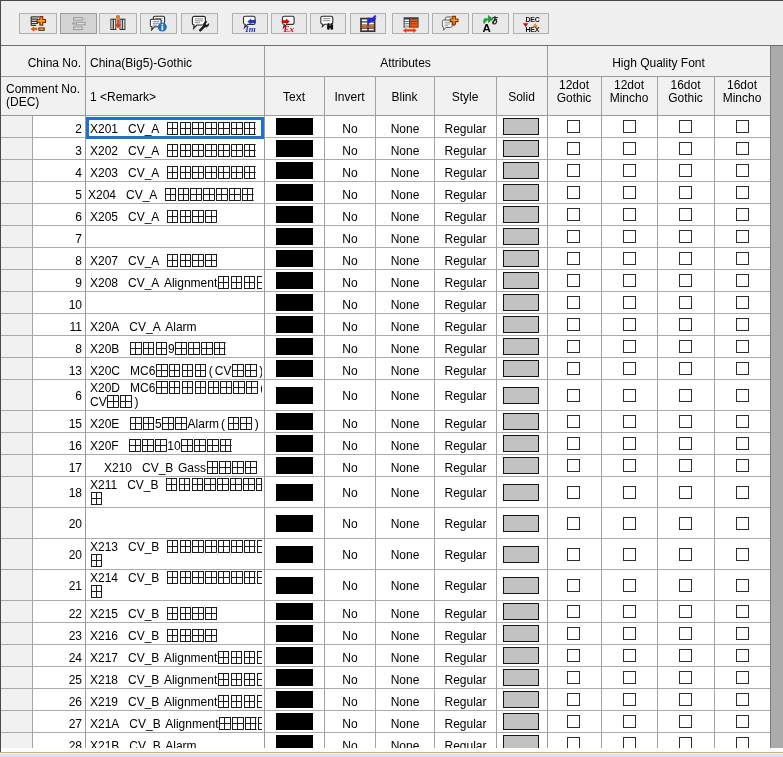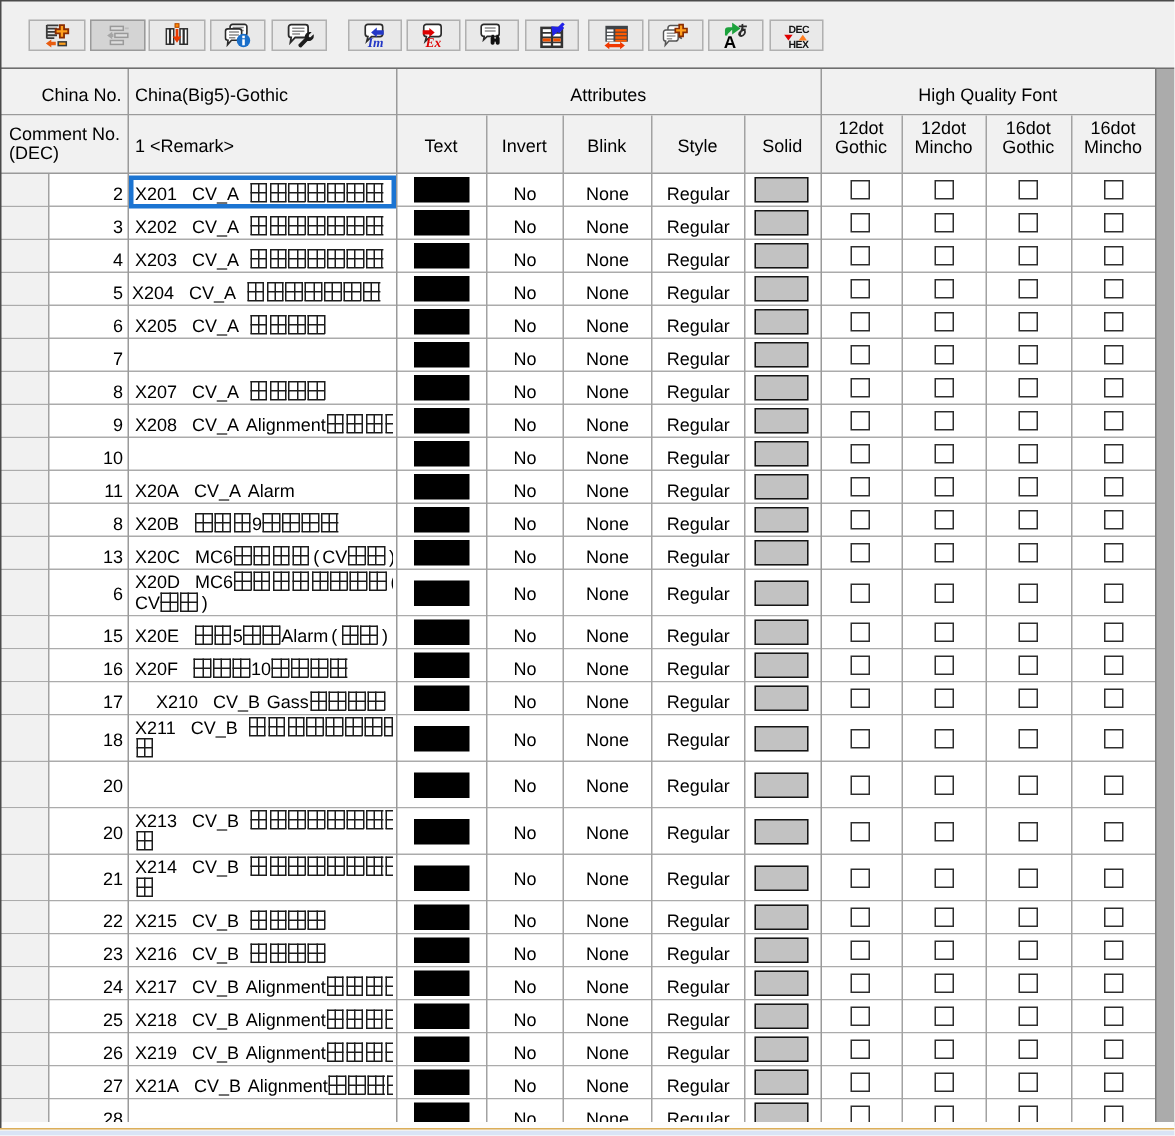--- a/index.html
+++ b/index.html
@@ -533,20 +533,21 @@
       <div class="ct" style="left:435px;width:61px;line-height:27px;height:21px">Regular</div>
       <div class="gsw" style="top:2.0px"></div>
       <div class="cb" style="left:567px;top:4.0px"></div>
       <div class="cb" style="left:622.5px;top:4.0px"></div>
       <div class="cb" style="left:679px;top:4.0px"></div>
       <div class="cb" style="left:735.5px;top:4.0px"></div>
     </div>
     <div class="row" style="top:687px;height:22px">
       <div class="gc" style="left:0;width:32px;height:21px"></div>
       <div class="num" style="left:33px;width:49px;height:21px;line-height:27px">28</div>
+      <div class="cm" style="left:90px;width:172px;height:21px;line-height:26px">X21B&nbsp;&nbsp;&nbsp;CV_B<i class="sp"></i>Alarm</div>
       <div class="bsw" style="top:2.0px"></div>
       <div class="ct" style="left:325px;width:50px;line-height:27px;height:21px">No</div>
       <div class="ct" style="left:376px;width:58px;line-height:27px;height:21px">None</div>
       <div class="ct" style="left:435px;width:61px;line-height:27px;height:21px">Regular</div>
       <div class="gsw" style="top:2.0px"></div>
       <div class="cb" style="left:567px;top:4.0px"></div>
       <div class="cb" style="left:622.5px;top:4.0px"></div>
       <div class="cb" style="left:679px;top:4.0px"></div>
       <div class="cb" style="left:735.5px;top:4.0px"></div>
     </div>

